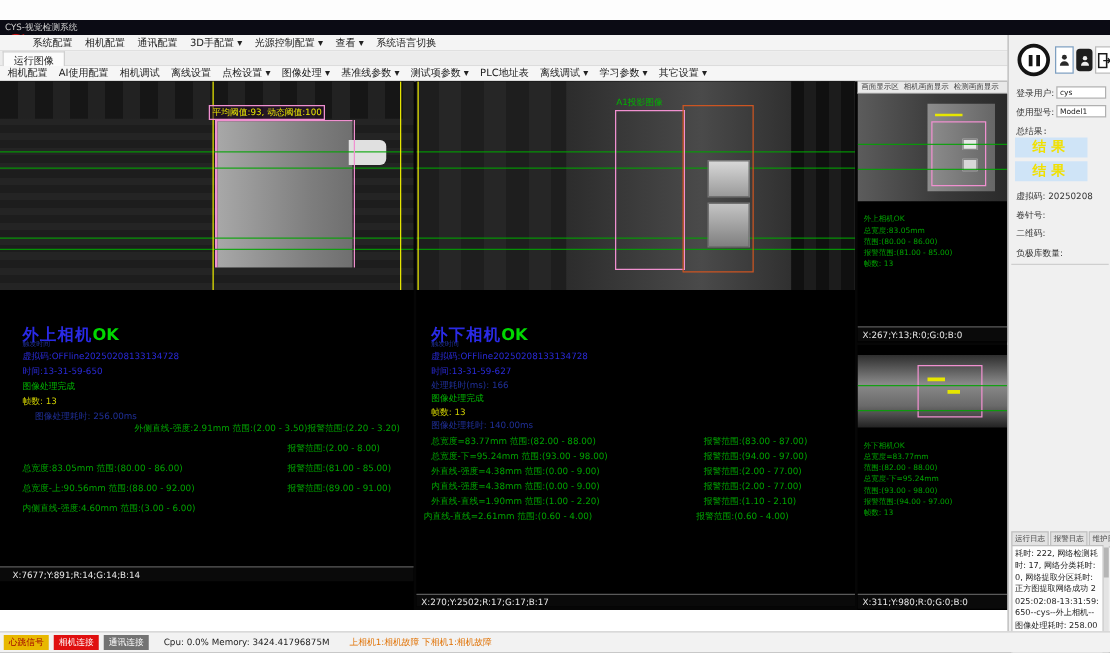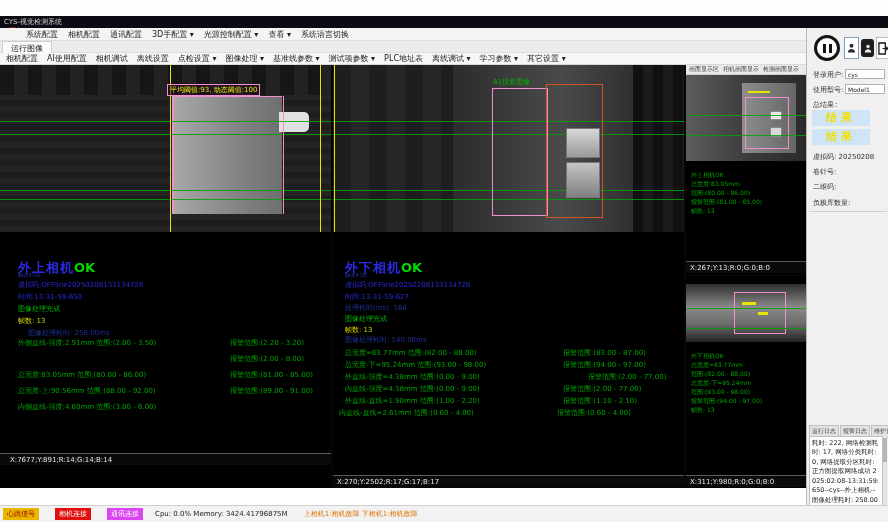--- a/index.html
+++ b/index.html
@@ -160,21 +160,21 @@
       </div>
       <div class="abs t-blue-dim" style="left:18px;top:207px;font-size:5.5px;">触发时间</div>
       <div class="abs t-blue" style="left:18px;top:215px;">虚拟码:OFFline20250208133134728</div>
       <div class="abs t-blue" style="left:18px;top:227px;">时间:13-31-59-650</div>
       <div class="abs t-green" style="left:18px;top:239px;">图像处理完成</div>
       <div class="abs t-yellow" style="left:18px;top:251px;">帧数: 13</div>
       <div class="abs t-blue-dim" style="left:28px;top:263px;">图像处理耗时: 256.00ms</div>
 
       <div>
 
-          <div class="meas-row" style="left: 18px; top: 273px;">
+          <div class="meas-row" style="left: 34px; top: 273px; text-align: right;">
             <span class="meas-text" style="width:212px;">外侧直线-强度:2.91mm 范围:(2.00 - 3.50)</span>
             <span class="meas-text">报警范围:(2.20 - 3.20)</span>
           </div>
 
           <div class="meas-row" style="left: 18px; top: 289px;">
             <span class="meas-text" style="width:212px;margin-top:48px;">内侧直线-强度:4.60mm 范围:(3.00 - 6.00)</span>
             <span class="meas-text">报警范围:(2.00 - 8.00)</span>
           </div>
 
           <div class="meas-row" style="left: 18px; top: 305px;">
@@ -228,21 +228,21 @@
           <div class="meas-row" style="left: 12px; top: 283px;">
             <span class="meas-text" style="width:218px;">总宽度=83.77mm 范围:(82.00 - 88.00)</span>
             <span class="meas-text">报警范围:(83.00 - 87.00)</span>
           </div>
 
           <div class="meas-row" style="left: 12px; top: 295px;">
             <span class="meas-text" style="width:218px;">总宽度-下=95.24mm 范围:(93.00 - 98.00)</span>
             <span class="meas-text">报警范围:(94.00 - 97.00)</span>
           </div>
 
-          <div class="meas-row" style="left: 12px; top: 307px; gap: 25px;">
+          <div class="meas-row" style="left: 12px; top: 307px;">
             <span class="meas-text" style="width:218px;">外直线-强度=4.38mm 范围:(0.00 - 9.00)</span>
             <span class="meas-text">报警范围:(2.00 - 77.00)</span>
           </div>
 
           <div class="meas-row" style="left: 12px; top: 319px;">
             <span class="meas-text" style="width:218px;">内直线-强度=4.38mm 范围:(0.00 - 9.00)</span>
             <span class="meas-text">报警范围:(2.00 - 77.00)</span>
           </div>
 
           <div class="meas-row" style="left: 12px; top: 331px;">
@@ -360,23 +360,23 @@
         <span class="log-tab">报警日志</span>
         <span class="log-tab">维护日志</span>
       </div>
     <div id="log-box">耗时: 222, 网络检测耗时: 17, 网络分类耗时: 0, 网络提取分区耗时: 正方图提取网络成功 2025:02:08-13:31:59:650--cys--外上相机--图像处理耗时: 258.00ms</div>
     <div id="log-scroll">
         <div class="thumb"></div>
       </div>
   </div>
 
   <div class="abs" id="statusbar">
-    <span id="badges" style="display:flex;gap:16px;">
+    <span id="badges" style="display:flex;gap:4px;">
 
     <span class="badge" style="background: rgb(232, 184, 0); color: rgb(160, 0, 0);">心跳信号</span>
         <span class="badge" style="background: rgb(224, 16, 16); color: rgb(255, 255, 255); text-align: right;">相机连接</span>
-        <span class="badge" style="background: #d946ef; color: rgb(255, 255, 255);">通讯连接</span>
+        <span class="badge" style="background: #737373; color: rgb(255, 255, 255);">通讯连接</span>
       </span>
     <span id="cpu-text">Cpu: 0.0% Memory: 3424.41796875M</span>
     <span id="cam-fault">上相机1:相机故障   下相机1:相机故障</span>
   </div>
 
 </div>
 
 </body></html>

